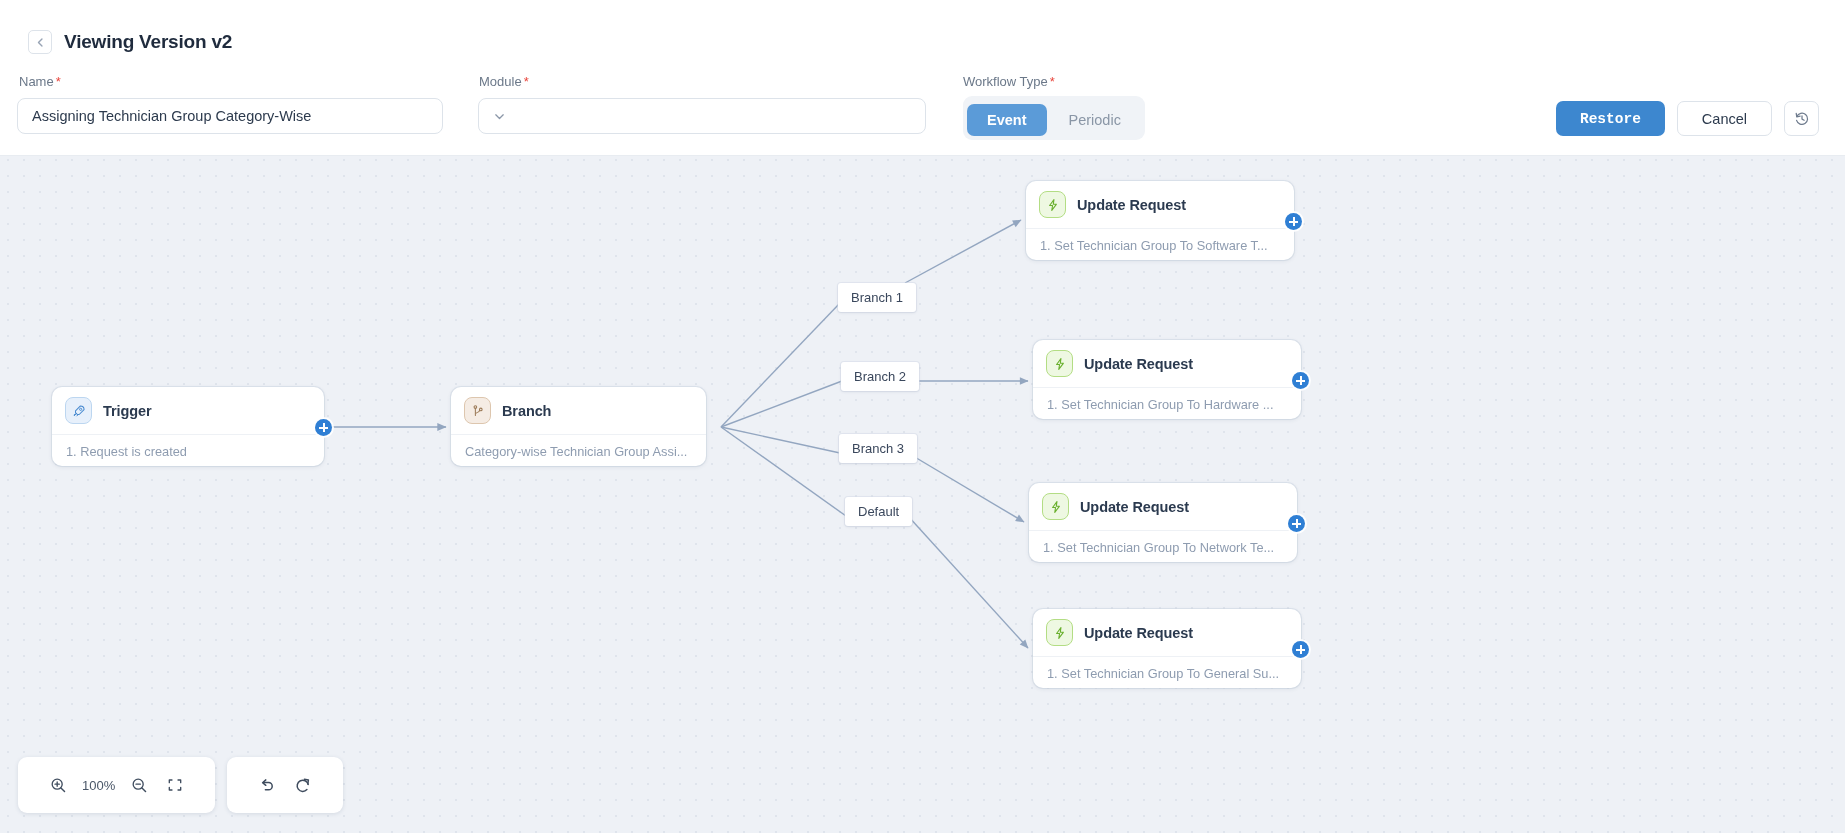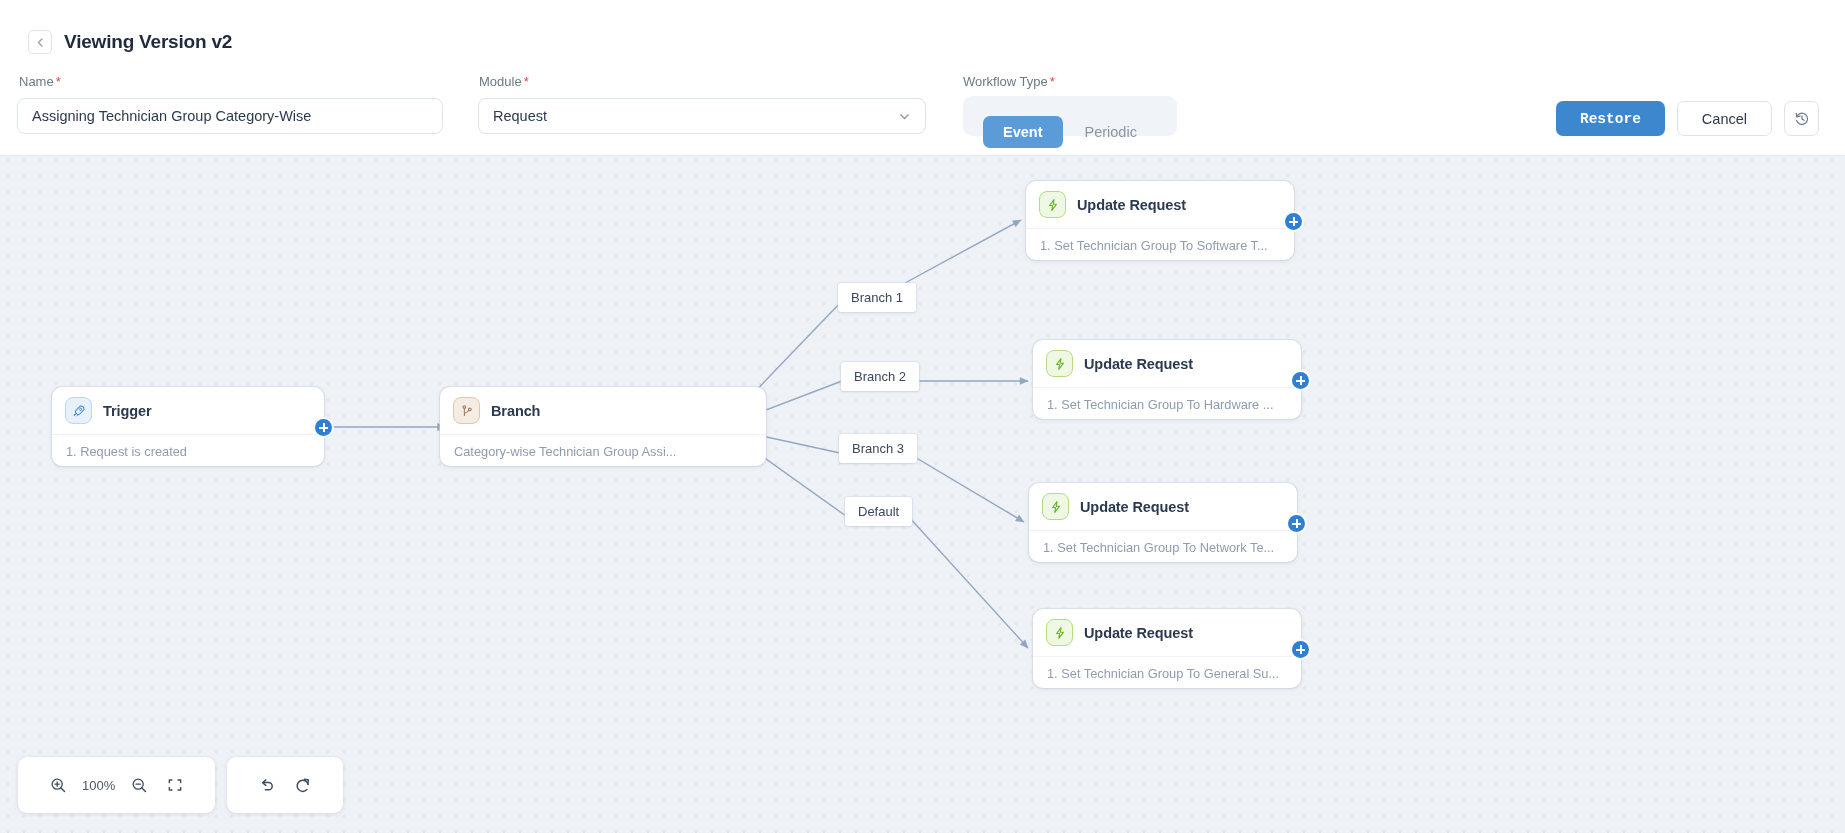--- a/index.html
+++ b/index.html
@@ -96,26 +96,26 @@
   }
   .module-select .val {
     font-size: 14.5px;
     color: #2c3a4d;
     flex: 1;
   }
 
   .seg-group {
     position: absolute;
     left: 963px; top: 76px;
-    height: 36px;
+    height: 44px;
     background: #f0f3f7;
     border-radius: 9px;
-    padding: 20px;
-    display: flex;
-    align-items: flex-start;
+    padding: 4px;
+    display: flex;
+    align-items: flex-end;
     gap: 2px;
   }
   .seg-btn {
     height: 32px;
     padding: 0 20px;
     border-radius: 7px;
     font-size: 14.5px;
     color: #8a96a6;
     display: flex;
     align-items: center;
@@ -324,21 +324,20 @@
       <span>Name</span><span class="req-star">*</span>
     </div>
 
     <input class="name-field" type="text" value="Assigning Technician Group Category-Wise" placeholder="Enter workflow name" style="">
 
     <div class="field-label" style="left:479px; top:54px;">
       <span>Module</span><span class="req-star">*</span>
     </div>
 
     <div class="module-select">
-      <span class="val">Request</span>
       <svg width="13" height="13" viewBox="0 0 14 14">
         <path d="M3 5.2 L7 9.2 L11 5.2" fill="none" stroke="#8b97a8" stroke-width="1.4" stroke-linecap="round" stroke-linejoin="round"></path>
       </svg>
     </div>
 
     <div class="field-label" style="left:963px; top:54px;">
       <span>Workflow Type</span><span class="req-star">*</span>
     </div>
 
     <div class="seg-group">
@@ -389,21 +388,21 @@
                 <path d="M9.6 2.2 C12 2.2 13.8 4 13.8 6.4 L8.2 12 L6.1 12 L4 9.9 L4 7.8 Z" fill="none" stroke="#4a8bd0" stroke-width="1.2" stroke-linejoin="round"></path>
                 <circle cx="9.9" cy="6.1" r="1.25" fill="none" stroke="#4a8bd0" stroke-width="1.1"></circle>
                 <path d="M5.2 10.8 L2.6 13.4 M3.6 11.2 L2.3 12.5 M6.8 12.4 L5.5 13.7" stroke="#4a8bd0" stroke-width="1.1" stroke-linecap="round"></path>
               </svg>
             </span>
             <span class="node-title">Trigger</span>
           </div>
           <div class="node-body">1. Request is created</div>
         </div>
         <div class="plus-btn" style="left: 315px; top: 283px;"></div>
-        <div class="node" style="left: 440px; top: 251px; width: 326px; height: 79px;">
+        <div class="node" style="left: 451px; top: 251px; width: 255px; height: 79px;">
           <div class="node-head">
             <span class="node-icon ic-branch">
               <svg width="14" height="14" viewBox="0 0 16 16">
                 <circle cx="5" cy="3.4" r="1.5" fill="none" stroke="#9c7b58" stroke-width="1.2"></circle>
                 <circle cx="11.2" cy="6.2" r="1.5" fill="none" stroke="#9c7b58" stroke-width="1.2"></circle>
                 <path d="M5 4.9 V13.2" stroke="#9c7b58" stroke-width="1.2" stroke-linecap="round"></path>
                 <path d="M9.8 7.1 C9.8 9.4 7.3 9.3 5.9 10.4" fill="none" stroke="#9c7b58" stroke-width="1.2" stroke-linecap="round"></path>
               </svg>
             </span>
             <span class="node-title">Branch</span>

